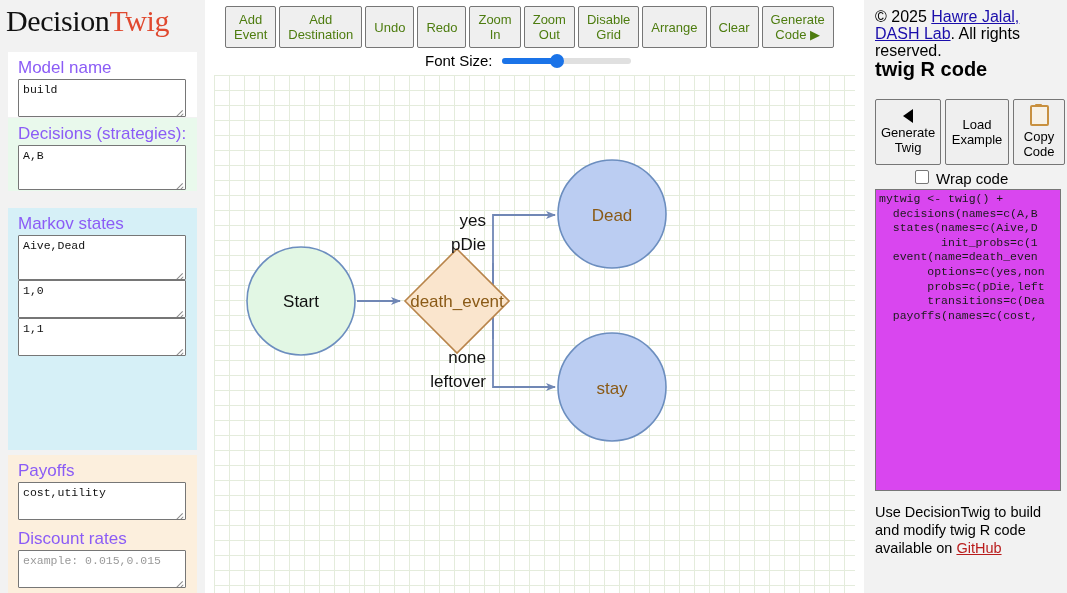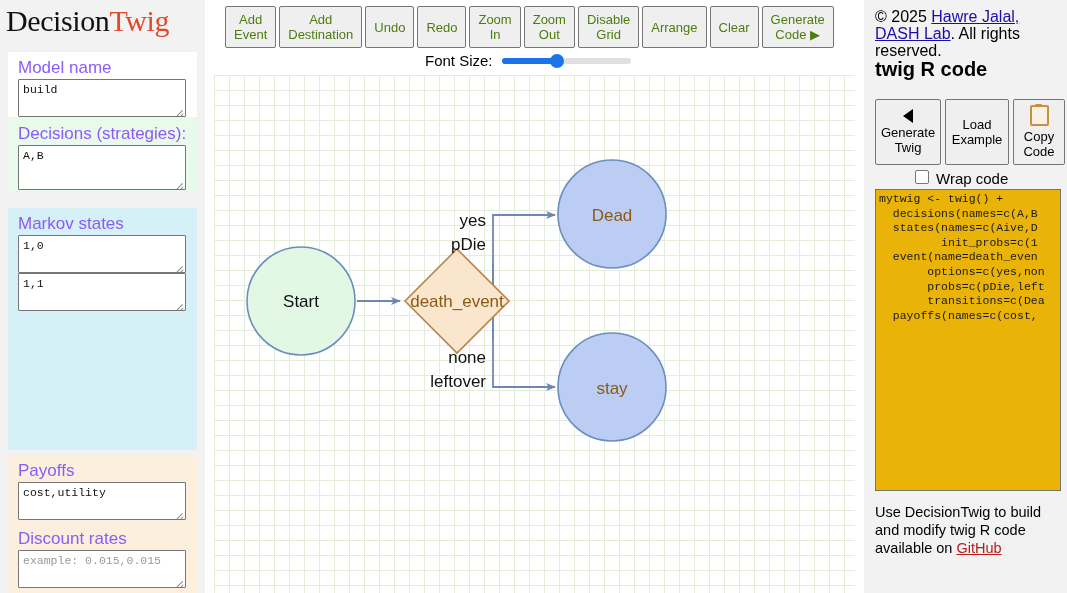--- a/index.html
+++ b/index.html
@@ -230,21 +230,21 @@
   .chkbox {
     width: 12px; height: 12px;
     border: 1px solid #767676;
     background: #fff;
     border-radius: 2px;
   }
   #wrap-row .wl { font-size: 15px; color: #000; }
   #codebox {
     position: absolute; left: 11px; top: 189px;
     width: 186px; height: 302px;
-    background: #eab308;
+    background: #d946ef;
     border: 1px solid #767676;
     box-sizing: border-box;
     overflow: hidden;
     padding: 2px 0 0 3px;
   }
   #codebox pre {
     margin: 0;
     font-family: "Liberation Mono", monospace;
     font-size: 11.5px;
     line-height: 14.6px;
@@ -281,20 +281,24 @@
     <div class="panel green" style="top:118px;height:73px;">
       <div class="fld-label">Decisions (strategies):</div>
       <div class="fld-box h45">
         <span>A,B</span>
         <span class="grip"></span>
       </div>
     </div>
 
     <div class="panel blue" style="top:208px;height:242px;">
       <div class="fld-label">Markov states</div>
+      <div class="fld-box h45">
+        <span>Aive,Dead</span>
+        <span class="grip"></span>
+      </div>
 
       <div class="fld-box h38">
         <span>1,0</span>
         <span class="grip"></span>
       </div>
 
       <div class="fld-box h38">
         <span>1,1</span>
         <span class="grip"></span>
       </div>

